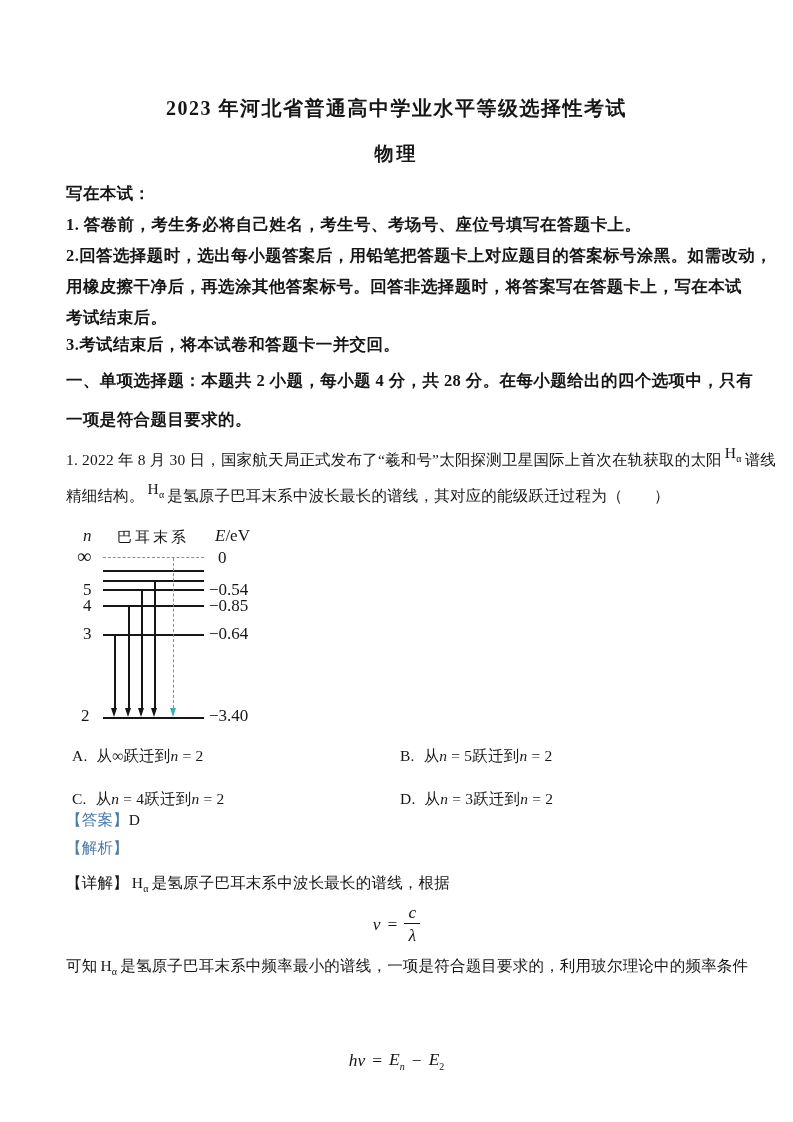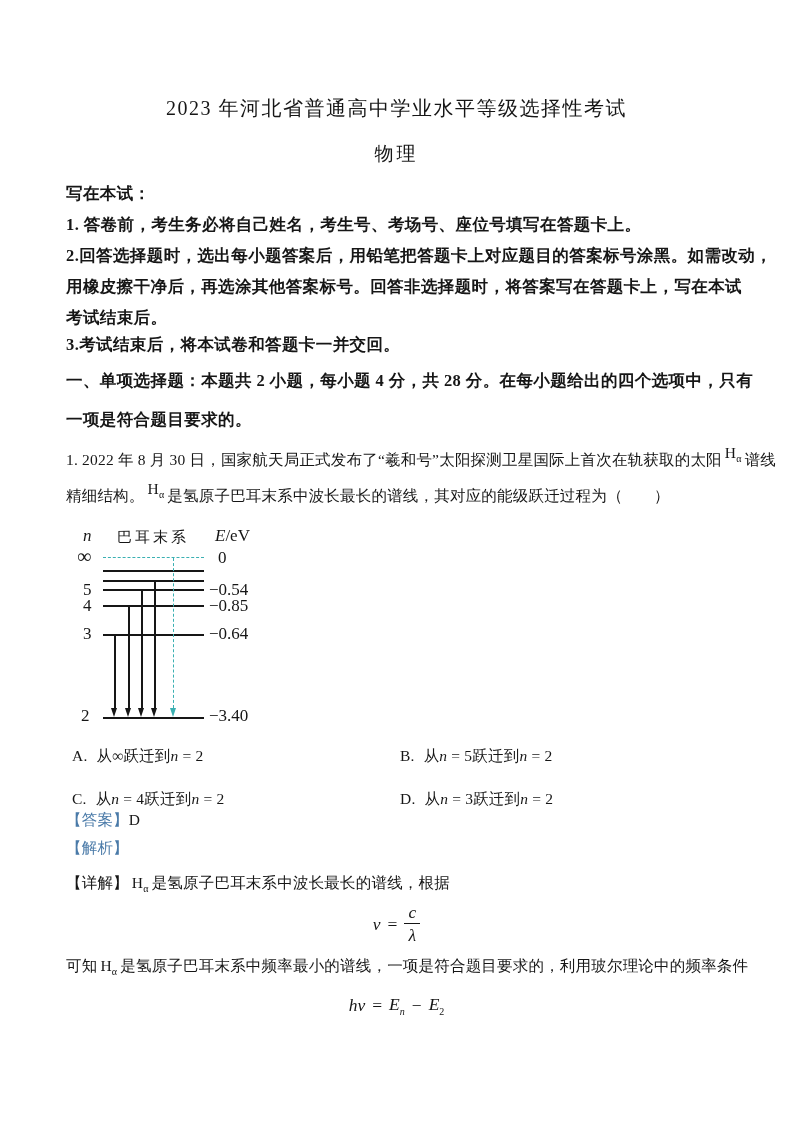--- a/index.html
+++ b/index.html
@@ -3,22 +3,22 @@
 <meta charset="utf-8">
 <style>
   html,body{margin:0;padding:0;}
   body{
     width:793px;height:1122px;background:#ffffff;position:relative;
     font-family:"Liberation Serif","DejaVu Serif",serif;color:#161616;
     overflow:hidden;
   }
   .abs{position:absolute;}
   .centerline{left:0;width:793px;text-align:center;white-space:nowrap;}
-  .title{top:95px;font-size:20px;font-weight:normal;letter-spacing:1.5px;}
-  .subtitle{top:141px;font-size:19px;font-weight:normal;letter-spacing:3px;}
+  .title{top:95px;font-size:20px;font-weight:bold;letter-spacing:1.5px;}
+  .subtitle{top:141px;font-size:19px;font-weight:bold;letter-spacing:3px;}
   .noticeline{left:66px;font-weight:bold;font-size:16.5px;letter-spacing:0.4px;white-space:nowrap;}
   .bodyline{left:66px;font-size:15.5px;letter-spacing:0.2px;white-space:nowrap;}
   .blue{color:#4a7aa8;}
   .var{font-style:italic;}
   sub{font-size:10px;}
   .optlabel{margin-right:9px;}
   .halpha-raised{display:inline-block;position:relative;top:-7px;margin:8px 3px;}
   .halpha-normal{margin:0 3px;}
   
   .diagram{left:70px;top:524px;width:245px;height:215px;}
@@ -125,21 +125,21 @@
     <span class="frac">
       <span class="num var">c</span>
       <span class="den var">λ</span>
     </span>
   </div>
 
   <div class="abs bodyline" style="top:956px">
     <span>可知</span><span class="halpha-normal"><span>H</span><sub>α</sub></span><span>是氢原子巴耳末系中频率最小的谱线，一项是符合题目要求的，利用玻尔理论中的频率条件</span>
   </div>
 
-  <div class="abs formula" style="top:994px">
+  <div class="abs formula" style="top:1049px">
     <span class="var">hν</span>
     <span>=</span>
     <span><span class="var">E</span><sub class="var">n</sub></span>
     <span>−</span>
     <span><span class="var">E</span><sub>2</sub></span>
   </div>
 
 </div>
 
 </body></html>

